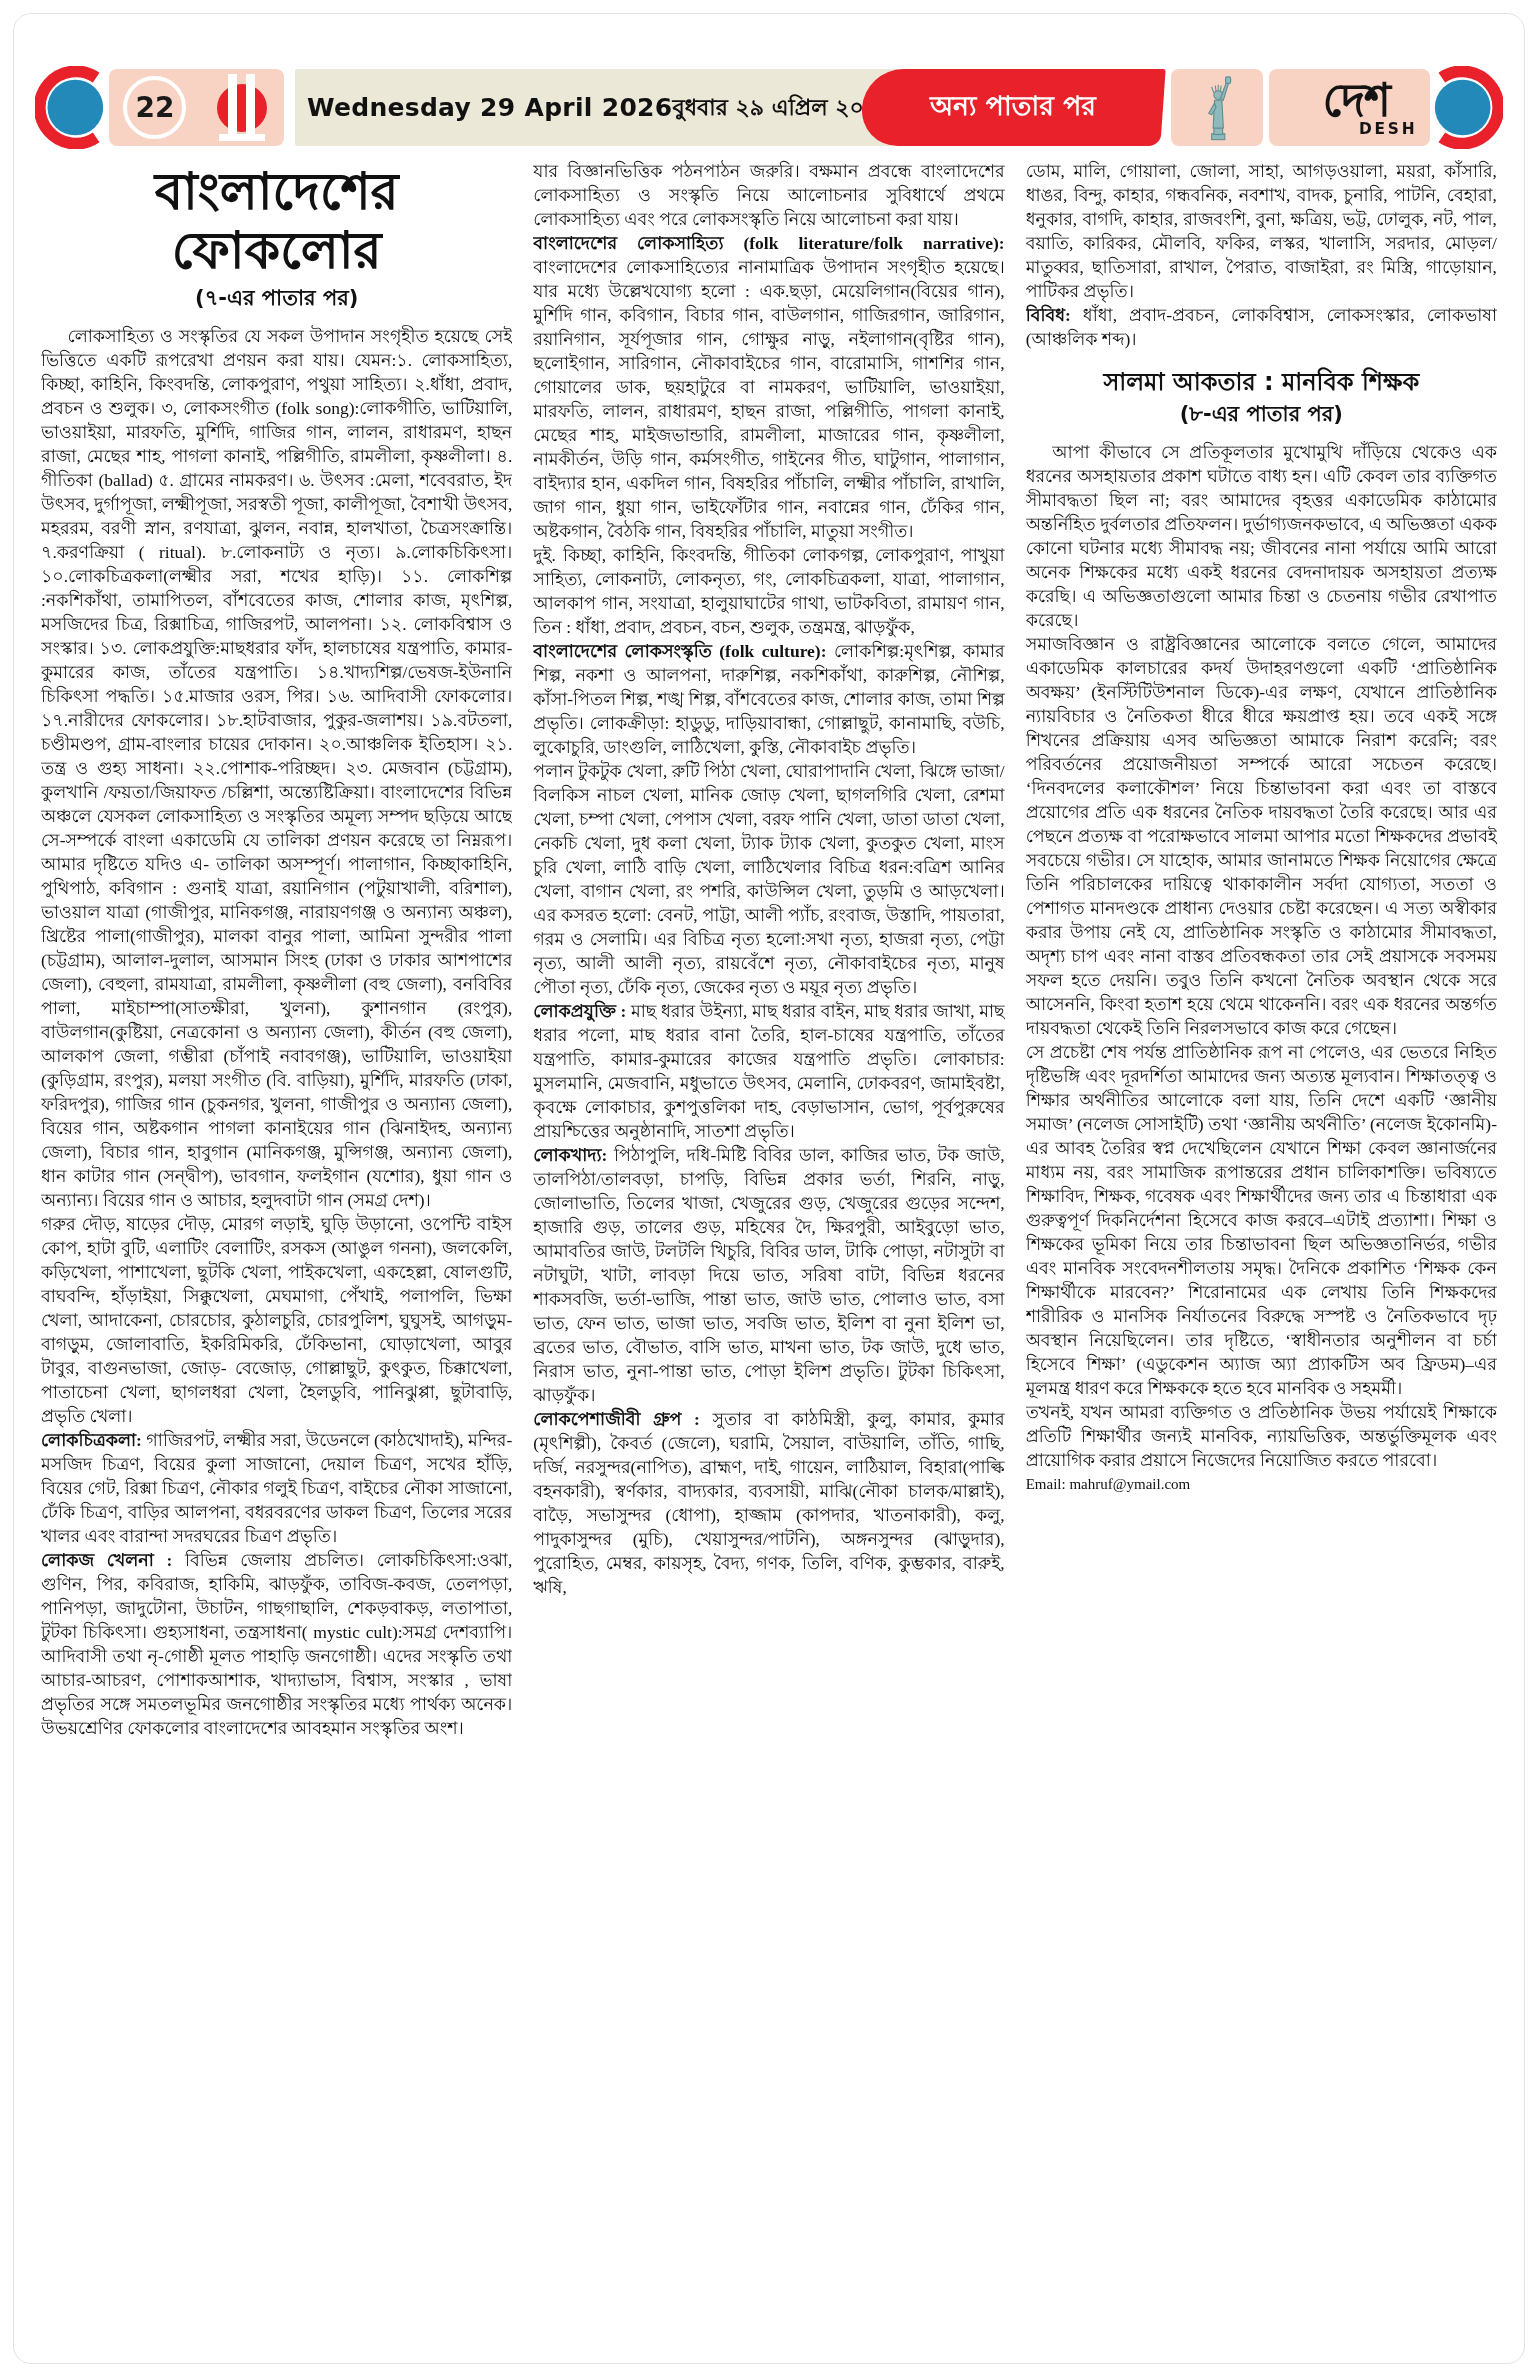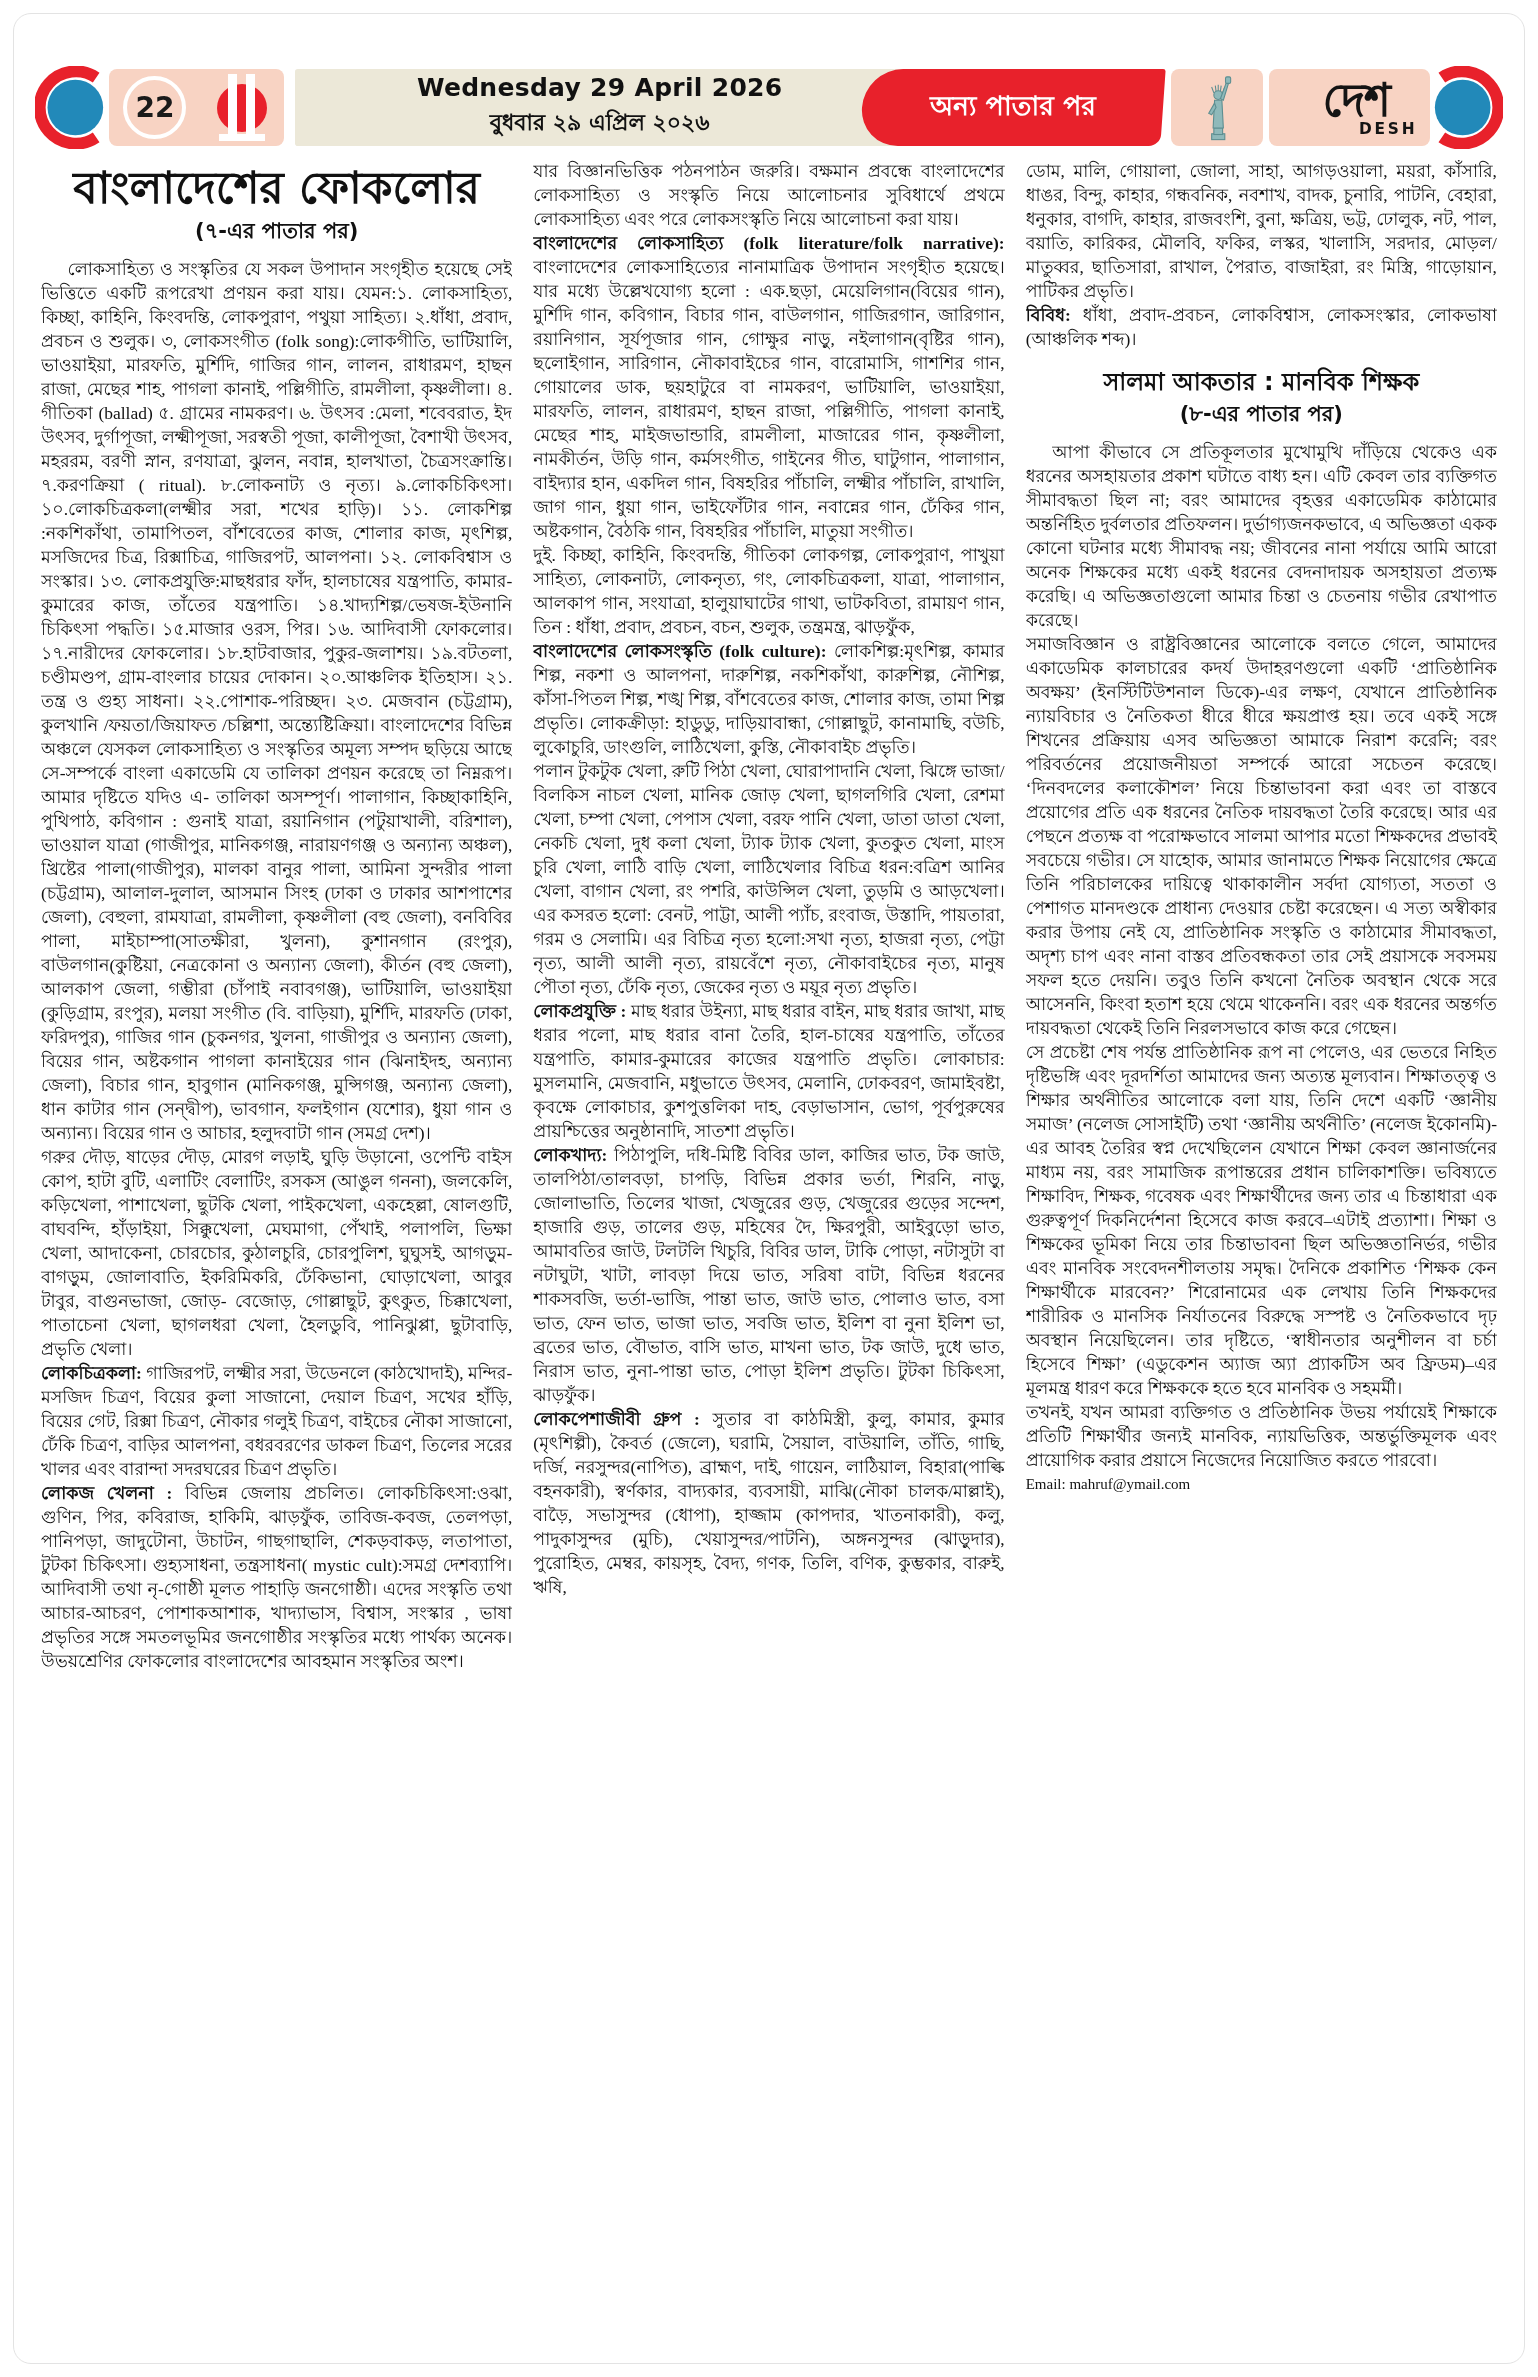--- a/index.html
+++ b/index.html
@@ -20,40 +20,40 @@
   .pgbox{flex:0 0 175px;display:flex;align-items:center;justify-content:space-around;margin-left:1.4px;}
   .pgnum{width:55px;height:55px;border:4.2px solid #ffffff;border-radius:50%;
     display:flex;align-items:center;justify-content:center;
     font-size:28px;font-weight:bold;color:#1a1a1a;}
   .pillar{position:relative;width:56px;height:67px;}
   .pillar .disc{position:absolute;left:2.8px;top:9.8px;width:50px;height:48px;background:#e8212b;border-radius:50%;}
   .pillar .rail{position:absolute;top:0;width:8.4px;height:60px;background:#ffffff;}
   .pillar .rail.r1{left:14px;} .pillar .rail.r2{left:32px;}
   .pillar .base{position:absolute;left:4.2px;bottom:0;width:46px;height:7px;background:#ffffff;}
   .datebox{flex:1 1 auto;background:#ece8d8;border-radius:2.8px;margin-left:11px;
-    display:flex;flex-direction:column;align-items:center;justify-content:center;}
+    display:flex;flex-direction:row;align-items:center;justify-content:center;}
   .date-en{font-size:25px;font-weight:bold;letter-spacing:0.3px;}
   .date-bn{font-size:22px;font-weight:bold;margin-top:2.8px;}
   .redband{flex:0 0 301px;background:#e8212b;border-radius:42px 2.8px 12.6px 42px;
     margin-left:-42px;transform:skewX(-4deg);
     display:flex;align-items:center;justify-content:center;z-index:2;}
   .redband span{transform:skewX(4deg);color:#ffffff;font-size:26.6px;font-weight:bold;}
   .statuebox{flex:0 0 92px;margin-left:8.4px;display:flex;align-items:center;justify-content:center;}
   .logobox{flex:0 0 148px;margin-left:5.6px;display:flex;flex-direction:column;align-items:center;justify-content:center;padding-left:13px;}
   .logo-bn{font-size:46px;font-weight:bold;color:#141414;line-height:1;letter-spacing:-1.4px;}
   .logo-en{font-size:15.4px;font-weight:bold;color:#141414;letter-spacing:2.8px;margin-top:-2.8px;align-self:flex-end;margin-right:12.6px;}
 
   
   .content{position:absolute;top:159px;left:41px;right:41px;bottom:21px;display:flex;gap:21px;}
   .col{flex:1 1 0;overflow:hidden;}
   .bodytext{font-size:17.5px;line-height:24px;text-align:justify;}
   .bodytext p{margin:0;font-family:Liberation Serif, serif;}
   .bodytext p.indent{text-indent:26.6px;}
   .bodytext b{font-weight:bold;}
-  .art-title{font-size:44px;font-weight:bold;text-align:center;line-height:1.15;margin:4.2px 0 1.4px 0;}
+  .art-title{font-size:51px;font-weight:bold;text-align:center;line-height:1.15;margin:4.2px 0 1.4px 0;}
   .art-title.small{font-size:24px;margin-top:18px;}
   .art-cont{font-size:21px;font-weight:bold;text-align:center;margin:1.4px 0 7px 0;}
   .byline{font-weight:bold;}
   .email{font-size:15px;margin-top:1.4px;}
 </style>
 </head>
 <body>
 
 <div class="page-frame"></div>
 

